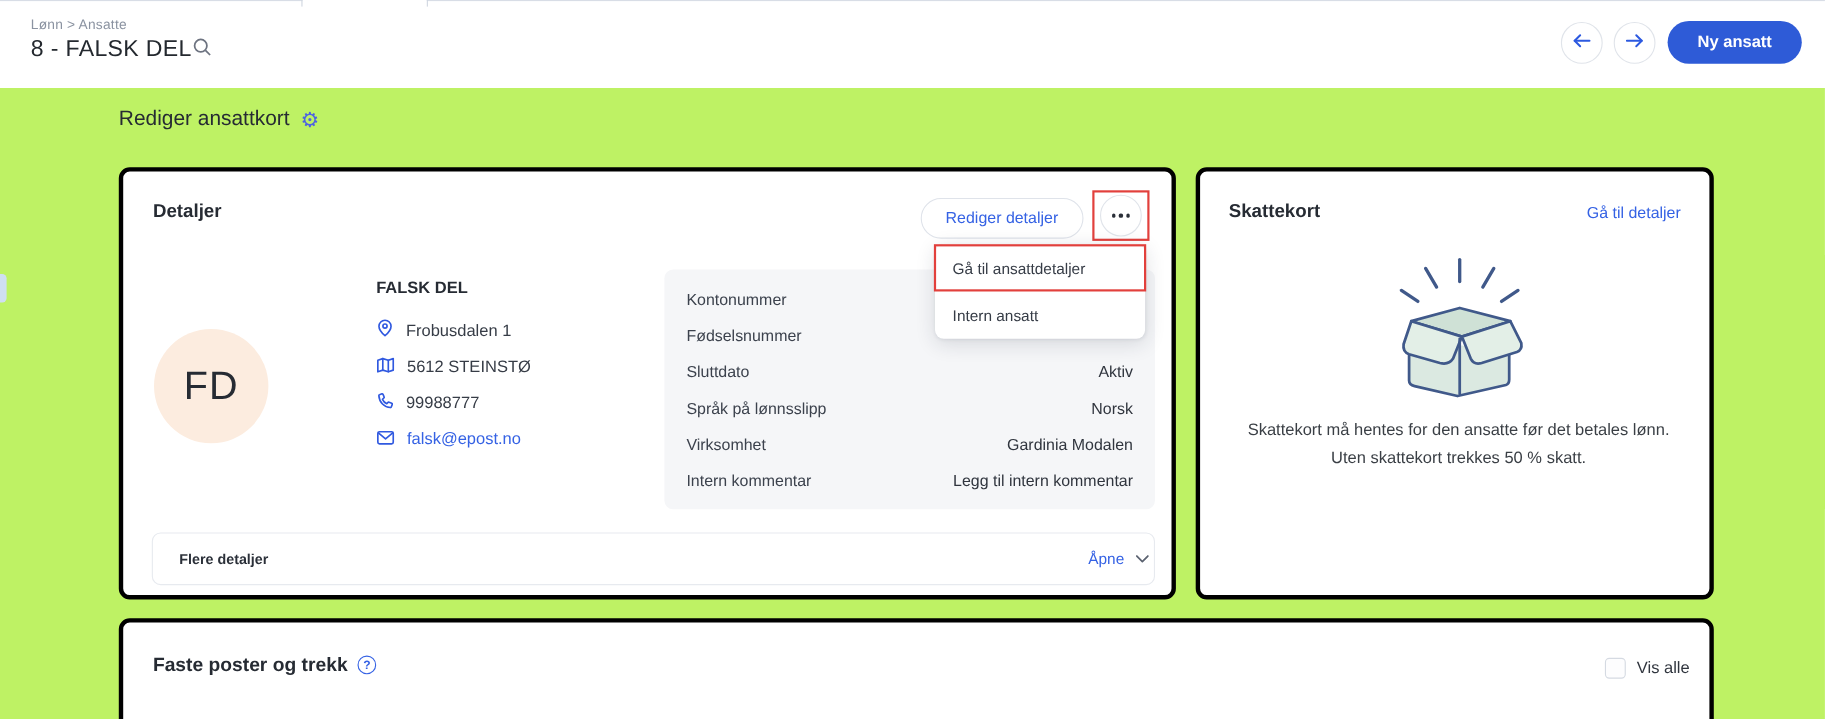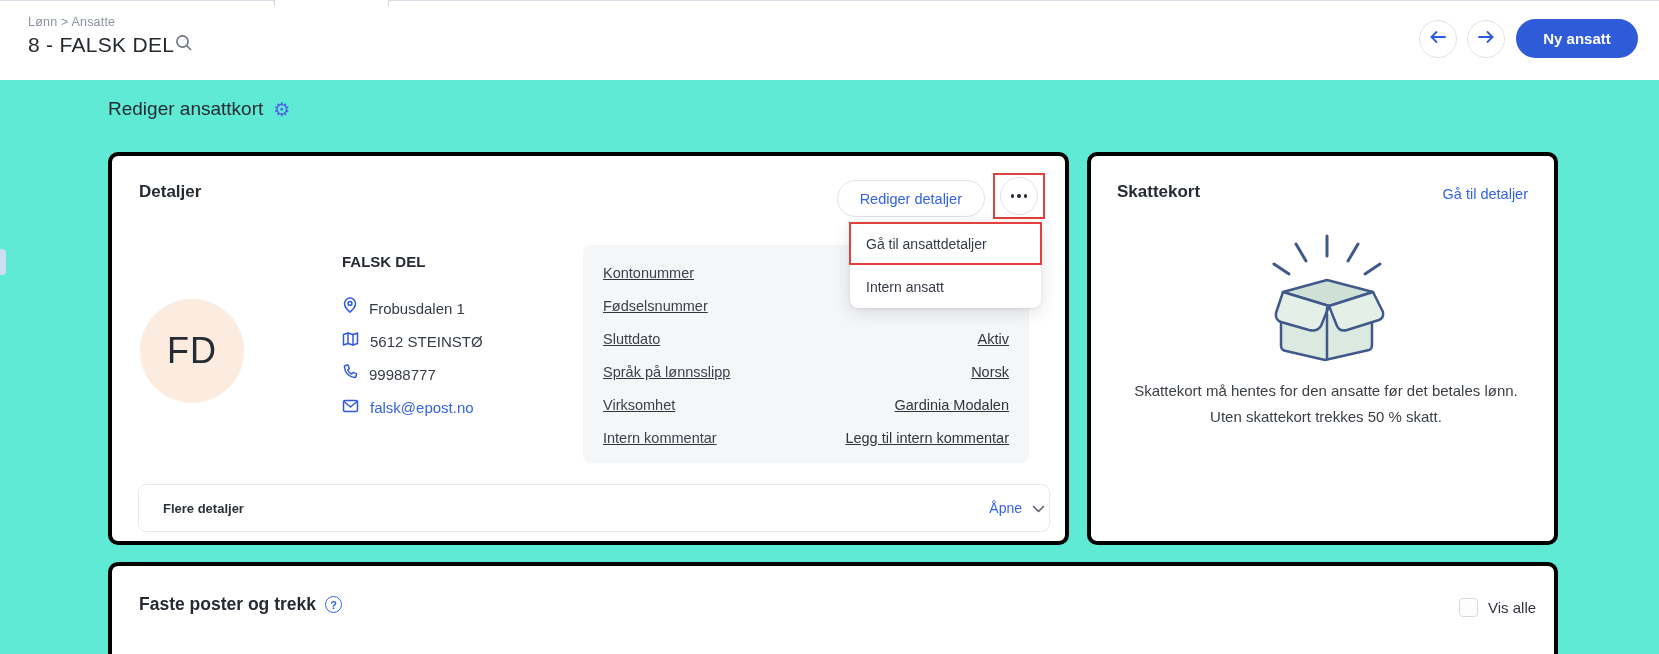--- a/index.html
+++ b/index.html
@@ -18,21 +18,21 @@
   .page-title { font-size:21px; font-weight:500; color:#24292f; letter-spacing:.3px; }
   .icon-search svg { display:block; }
   .nav-circles { position:absolute; top:20px; left:1419px; display:flex; gap:10px; }
   .circle-btn { width:38px; height:38px; border:1px solid #e0e4ea; border-radius:50%;
     display:flex; align-items:center; justify-content:center; background:#fff; cursor:pointer; }
   .btn-primary { position:absolute; left:1516px; top:19px; width:122px; height:39px;
     background:#2e5bd7; color:#fff; border:none; border-radius:20px; font-size:15px;
     font-weight:600; font-family:inherit; cursor:pointer; }
 
   
-  .main { position:absolute; left:0; top:80px; width:1659px; height:574px; background:#5eead4; }
+  .main { position:absolute; left:0; top:80px; width:1659px; height:574px; background:#bef264; }
   .left-sliver { position:absolute; left:0; top:169px; width:6px; height:26px;
     background:#cfdff2; border-radius:0 4px 4px 0; }
   .section-title-row { position:absolute; left:108px; top:18px; display:flex; align-items:center; gap:10px; }
   .section-title { font-size:19px; font-weight:500; color:#262b33; }
   .gear { font-size:19px; color:#4e63e2; line-height:1; cursor:pointer; }
 
   .card { position:absolute; background:#fff; border:4px solid #000000; border-radius:10px; }
   .card-title { font-size:17px; font-weight:600; color:#262b33; }
 
   
@@ -51,25 +51,25 @@
     box-shadow:0 4px 18px rgba(25,35,60,.14), 0 1px 3px rgba(25,35,60,.08); z-index:5; }
   .menu-item { height:43px; display:flex; align-items:center; padding:0 16px;
     font-size:14px; color:#363c46; cursor:pointer; }
   .menu-highlight { position:absolute; left:-1px; top:0; width:193px; height:43px;
     border:2px solid #e2403c; pointer-events:none; }
   .avatar { position:absolute; left:28px; top:143px; width:104px; height:104px; border-radius:50%;
     background:#fcecdf; display:flex; align-items:center; justify-content:center;
     font-size:36px; font-weight:500; color:#262b33; letter-spacing:1px; }
   .person { position:absolute; left:230px; top:97px; }
   .person-name { font-size:15px; font-weight:600; color:#262b33; margin-bottom:14px; }
-  .contact-row { display:flex; align-items:flex-end; gap:11px; height:33px; font-size:15px; color:#363c46; }
+  .contact-row { display:flex; align-items:center; gap:11px; height:33px; font-size:15px; color:#363c46; }
   .contact-row svg { flex:0 0 auto; }
   .link { color:#3562e4; cursor:pointer; text-decoration:none; }
-  .kv-panel { position:absolute; left:471px; top:89px; width:446px; height:218px;
-    background:#f5f6f8; border-radius:8px; padding:11px 20px;text-decoration:underline; }
+  .kv-panel { position:absolute; left:492px; top:89px; width:446px; height:218px;
+    background:#f5f6f8; border-radius:8px; padding:11px 20px; }
   .kv-row { height:33px; display:flex; align-items:center; justify-content:space-between; font-size:14.5px; }
   .kv-label { color:#3c424d; }
   .kv-value { color:#30353e; text-align:right; }
   .more-details-bar { position:absolute; left:26px; top:328px; width:912px; height:48px;
     background:#fff; border:1px solid #e7eaef; border-radius:8px; display:flex;
     align-items:center; justify-content:space-between; padding:0 4px 0 24px; cursor:pointer; }
   .more-details-label { font-size:13px; font-weight:700; color:#2b3039; }
   .open-wrap { display:flex; align-items:center; gap:10px; }
   .open-link { font-size:14px; color:#3562e4; }
 

